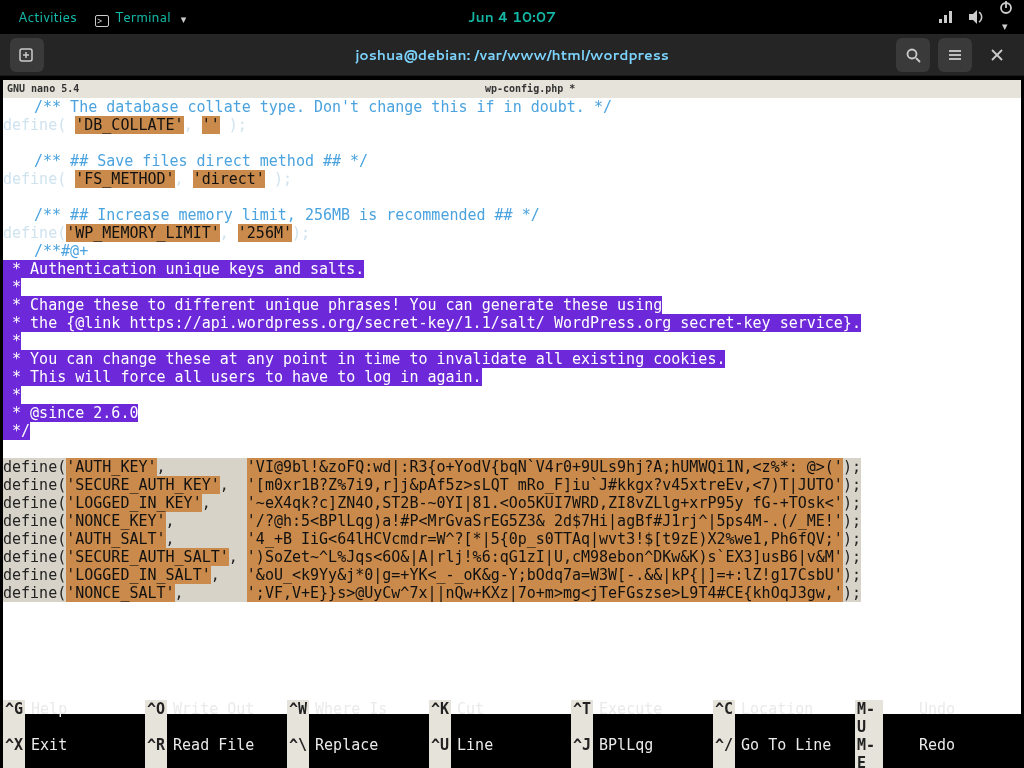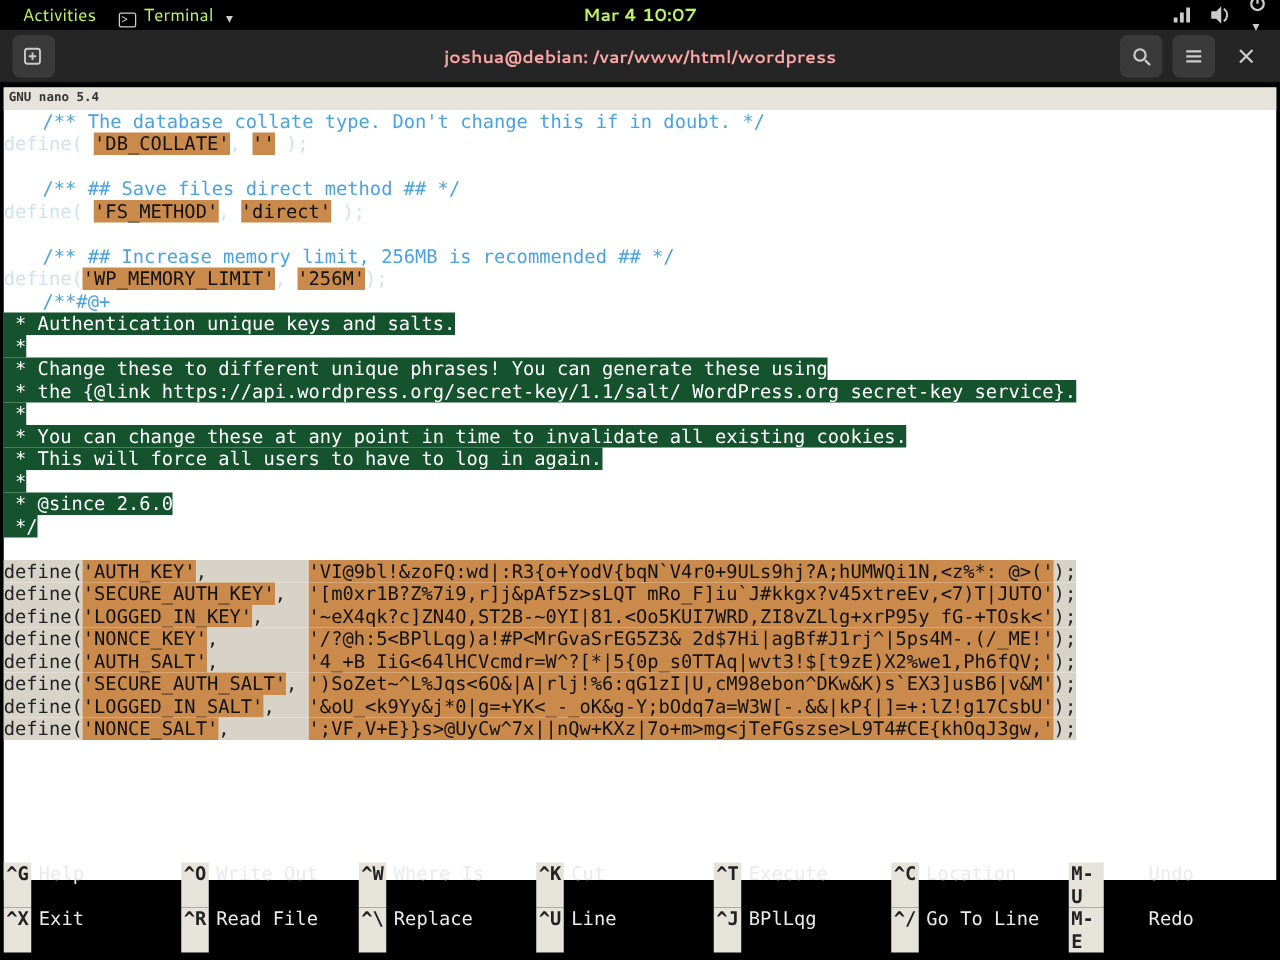--- a/index.html
+++ b/index.html
@@ -8,45 +8,45 @@
     height: 768px;
     background: #000;
     font-family: "DejaVu Sans Mono", "Liberation Mono", Consolas, monospace;
     font-size: 15px;
     overflow: hidden;
     color: #fff;
   }
 
   
   .panel {
-    height: 24px;
+    height: 34px;
     background: #000;
     display: flex;
     align-items: center;
     font-family: Cantarell, "DejaVu Sans", sans-serif;
     font-size: 14px;
-    color: #bef264;
+    color: #14b8a6;
   }
   .panel .left   { display:flex; align-items:center; gap:0; padding-left:8px; }
   .panel .center { position:absolute; left:50%; transform:translateX(-50%); font-weight:600; }
   .panel .right  { margin-left:auto; display:flex; align-items:center; gap:14px; padding-right:10px; }
   .activities { padding:4px 10px; }
   .appmenu { display:flex; align-items:flex-end; gap:6px; padding:4px 8px; }
   .down-caret::after{ content:"▾"; font-size:11px; margin-left:4px; color:#ccc;}
   .terminal-glyph {
     width:14px;height:12px;border:1.5px solid #ccc;border-radius:2px;position:relative;
   }
   .terminal-glyph::before{content:">";color:#ccc;position:absolute;left:1px;top:-3px;font-size:10px;}
   .net-icon svg,.vol-icon svg,.pow-icon svg{display:block;}
   
   
   .titlebar{
     height:42px;background:#252525;display:flex;align-items:center;
     font-family:Cantarell,"DejaVu Sans",sans-serif;font-size:14px;font-weight:600;
-    color:#fca5a5; border-bottom:1px solid #1a1a1a;
+    color:#7dd3fc; border-bottom:1px solid #1a1a1a;
   }
   .tb-btn{
     width:34px;height:34px;border-radius:6px;background:#3a3a3a;
     display:flex;align-items:center;justify-content:center;margin:0 4px;
     color:#ddd; cursor:pointer;
   }
   .tb-btn.plain{background:transparent;}
   .tb-left{padding-left:6px;display:flex;}
   .tb-title{position:absolute;left:50%;transform:translateX(-50%);}
   .tb-right{margin-left:auto;display:flex;padding-right:6px;}
@@ -66,21 +66,21 @@
     white-space:pre; color:#cfe3ef;
     background:#2b2b2b;
     padding:0;
   }
   .editor-area pre.code{ background:transparent; }
 
   
   .c  { color:#4aa3df;margin-left:31px; }            
   .fn { color:#cfe3ef; }            
   .str{ background:#c98a4b; color:#111; }
-  .sel { background:#14532d; color:#fff;margin-top:28px; }
+  .sel { background:#6d28d9; color:#fff;margin-top:28px; }
   .def-hl{ background:#d7d3c8; color:#222; } 
   
   
   .nano-title{
     display:flex;font-family:inherit;font-size:10px;line-height:18px;
     background:#e6e3da;color:#333;font-weight:bold;padding:0 0;
   }
   .nano-title .l{flex:0 0 auto;padding-left:4px;}
   .nano-title .m{flex:1 1 auto;text-align:center;}
   .nano-title .r{flex:0 0 40px;}
@@ -105,21 +105,21 @@
 <body>
 
 <div class="panel">
   <div class="left">
     <div class="activities">Activities</div>
     <div class="appmenu down-caret">
       <span class="terminal-glyph"></span>
       <span>Terminal</span>
     </div>
   </div>
-  <div class="center">Mar 4  10:07</div>
+  <div class="center">Jun 4  10:07</div>
   <div class="right">
     <span class="net-icon">
       <svg width="16" height="16" viewBox="0 0 16 16">
           <g fill="#ccc">
             <rect x="1" y="10" width="3" height="4"></rect>
             <rect x="6" y="6" width="3" height="8"></rect>
             <rect x="11" y="2" width="3" height="12"></rect>
           </g>
         </svg>
     </span>
@@ -179,20 +179,21 @@
     </div>
   </div>
 </div>
 
 <div class="term">
 
   <div class="editor-area">
 
     <div class="nano-title">
       <span class="l">  GNU nano 5.4</span>
+      <span class="m">wp-config.php *</span>
       <span class="r"></span>
     </div>
 
     <pre class="code codewrap"><span class="line"><span class="c">/** The database collate type. Don't change this if in doubt. */</span></span><span class="line"><span class="fn">define( </span><span class="str">'DB_COLLATE'</span><span class="fn">, </span><span class="str">''</span><span class="fn"> );</span></span><span class="line"></span><span class="line"><span class="c">/** ## Save files direct method ## */</span></span><span class="line"><span class="fn">define( </span><span class="str">'FS_METHOD'</span><span class="fn">, </span><span class="str">'direct'</span><span class="fn"> );</span></span><span class="line"></span><span class="line"><span class="c">/** ## Increase memory limit, 256MB is recommended ## */</span></span><span class="line"><span class="fn">define(</span><span class="str">'WP_MEMORY_LIMIT'</span><span class="fn">, </span><span class="str">'256M'</span><span class="fn">);</span></span><span class="line"><span class="c">/**#@+</span></span></pre>
 
     <pre class="code whitezone"><span class="line"><span class="sel"> * Authentication unique keys and salts.</span></span><span class="line"><span class="sel"> *</span></span><span class="line"><span class="sel"> * Change these to different unique phrases! You can generate these using</span></span><span class="line"><span class="sel"> * the {@link https://api.wordpress.org/secret-key/1.1/salt/ WordPress.org secret-key service}.</span></span><span class="line"><span class="sel"> *</span></span><span class="line"><span class="sel"> * You can change these at any point in time to invalidate all existing cookies.</span></span><span class="line"><span class="sel"> * This will force all users to have to log in again.</span></span><span class="line"><span class="sel"> *</span></span><span class="line"><span class="sel"> * @since 2.6.0</span></span><span class="line"><span class="sel"> */</span></span><span class="line"> </span><span class="line"><span class="def-hl">define(</span><span class="str">'AUTH_KEY'</span><span class="def-hl">,         </span><span class="str">'VI@9bl!&amp;zoFQ:wd|:R3{o+YodV{bqN`V4r0+9ULs9hj?A;hUMWQi1N,&lt;z%*: @&gt;('</span><span class="def-hl">);</span></span><span class="line"><span class="def-hl">define(</span><span class="str">'SECURE_AUTH_KEY'</span><span class="def-hl">,  </span><span class="str">'[m0xr1B?Z%7i9,r]j&amp;pAf5z&gt;sLQT mRo_F]iu`J#kkgx?v45xtreEv,&lt;7)T|JUTO'</span><span class="def-hl">);</span></span><span class="line"><span class="def-hl">define(</span><span class="str">'LOGGED_IN_KEY'</span><span class="def-hl">,    </span><span class="str">'~eX4qk?c]ZN4O,ST2B-~0YI|81.&lt;Oo5KUI7WRD,ZI8vZLlg+xrP95y fG-+TOsk&lt;'</span><span class="def-hl">);</span></span><span class="line"><span class="def-hl">define(</span><span class="str">'NONCE_KEY'</span><span class="def-hl">,        </span><span class="str">'/?@h:5&lt;BPlLqg)a!#P&lt;MrGvaSrEG5Z3&amp; 2d$7Hi|agBf#J1rj^|5ps4M-.(/_ME!'</span><span class="def-hl">);</span></span><span class="line"><span class="def-hl">define(</span><span class="str">'AUTH_SALT'</span><span class="def-hl">,        </span><span class="str">'4_+B IiG&lt;64lHCVcmdr=W^?[*|5{0p_s0TTAq|wvt3!$[t9zE)X2%we1,Ph6fQV;'</span><span class="def-hl">);</span></span><span class="line"><span class="def-hl">define(</span><span class="str">'SECURE_AUTH_SALT'</span><span class="def-hl">, </span><span class="str">')SoZet~^L%Jqs&lt;6O&amp;|A|rlj!%6:qG1zI|U,cM98ebon^DKw&amp;K)s`EX3]usB6|v&amp;M'</span><span class="def-hl">);</span></span><span class="line"><span class="def-hl">define(</span><span class="str">'LOGGED_IN_SALT'</span><span class="def-hl">,   </span><span class="str">'&amp;oU_&lt;k9Yy&amp;j*0|g=+YK&lt;_-_oK&amp;g-Y;bOdq7a=W3W[-.&amp;&amp;|kP{|]=+:lZ!g17CsbU'</span><span class="def-hl">);</span></span><span class="line"><span class="def-hl">define(</span><span class="str">'NONCE_SALT'</span><span class="def-hl">,       </span><span class="str">';VF,V+E}}s&gt;@UyCw^7x||nQw+KXz|7o+m&gt;mg&lt;jTeFGszse&gt;L9T4#CE{khOqJ3gw,'</span><span class="def-hl">);</span></span></pre>
   </div>
 
   <div class="nano-help">
     <div class="row">

